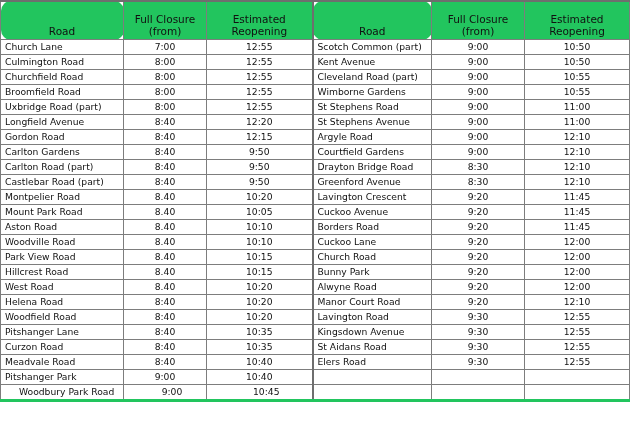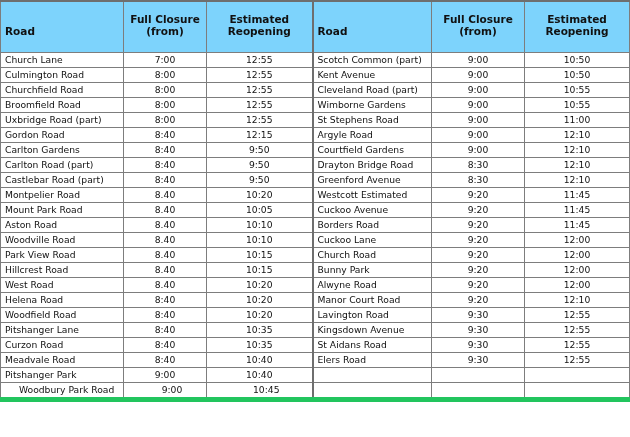--- a/index.html
+++ b/index.html
@@ -18,42 +18,42 @@
     table.closures col.road2 { width: 119px; }
     table.closures col.from2 { width: 93px; }
     table.closures col.reopen2 { width: 105px; }
     table.closures th, table.closures td {
       border: 1px solid #7d7d7d;
       padding: 0 4px;
       white-space: nowrap;
       overflow: hidden;
     }
     table.closures thead th {
-      background: #7dd3fc;
+      background: #22c55e;
       height: 35px;
-      font-weight: bold;
+      font-weight: normal;
       font-size: 10.5px;
       line-height: 12px;
       vertical-align: bottom;
-      padding-bottom: 15px;
+      padding-bottom: 2px;
       color: #111;
       border-top: 2px solid #6e6e6e;
     }
-    table.closures thead th.left { text-align: left; }
+    table.closures thead th.left { text-align: center; border-radius: 10px; }
     table.closures thead th.center { text-align: center; }
     table.closures tbody td {
       height: 14px;
       line-height: 14px;
     }
     table.closures tbody td.road-cell { text-align: left; margin-top: 48px; }
     table.closures tbody td.time-cell { text-align: center; }
     table.closures td.split, table.closures th.split {
       border-left: 2px solid #6e6e6e;
     }
-    table.closures tr:last-child td { border-bottom: 5px solid #22c55e; padding-left: 18px; }
+    table.closures tr:last-child td { border-bottom: 3px solid #22c55e; padding-left: 18px; }
   </style>
 </head>
 <body>
 
 <table class="closures">
   <colgroup>
     <col class="road">
       <col class="from">
       <col class="reopen">
     <col class="road2">
@@ -105,20 +105,28 @@
       </tr>
       <tr>
         <td class="road-cell">Uxbridge Road (part)</td>
         <td class="time-cell">8:00</td>
         <td class="time-cell">12:55</td>
         <td class="road-cell split">St Stephens Road</td>
         <td class="time-cell">9:00</td>
         <td class="time-cell">11:00</td>
       </tr>
       <tr>
+        <td class="road-cell">Longfield Avenue</td>
+        <td class="time-cell">8:40</td>
+        <td class="time-cell">12:20</td>
+        <td class="road-cell split">St Stephens Avenue</td>
+        <td class="time-cell">9:00</td>
+        <td class="time-cell">11:00</td>
+      </tr>
+      <tr>
         <td class="road-cell">Gordon Road</td>
         <td class="time-cell">8:40</td>
         <td class="time-cell">12:15</td>
         <td class="road-cell split">Argyle Road</td>
         <td class="time-cell">9:00</td>
         <td class="time-cell">12:10</td>
       </tr>
       <tr>
         <td class="road-cell">Carlton Gardens</td>
         <td class="time-cell">8:40</td>
@@ -140,21 +148,21 @@
         <td class="time-cell">8:40</td>
         <td class="time-cell">9:50</td>
         <td class="road-cell split">Greenford Avenue</td>
         <td class="time-cell">8:30</td>
         <td class="time-cell">12:10</td>
       </tr>
       <tr>
         <td class="road-cell">Montpelier Road</td>
         <td class="time-cell">8.40</td>
         <td class="time-cell">10:20</td>
-        <td class="road-cell split">Westcott Estimated</td>
+        <td class="road-cell split">Lavington Crescent</td>
         <td class="time-cell">9:20</td>
         <td class="time-cell">11:45</td>
       </tr>
       <tr>
         <td class="road-cell">Mount Park Road</td>
         <td class="time-cell">8.40</td>
         <td class="time-cell">10:05</td>
         <td class="road-cell split">Cuckoo Avenue</td>
         <td class="time-cell">9:20</td>
         <td class="time-cell">11:45</td>

